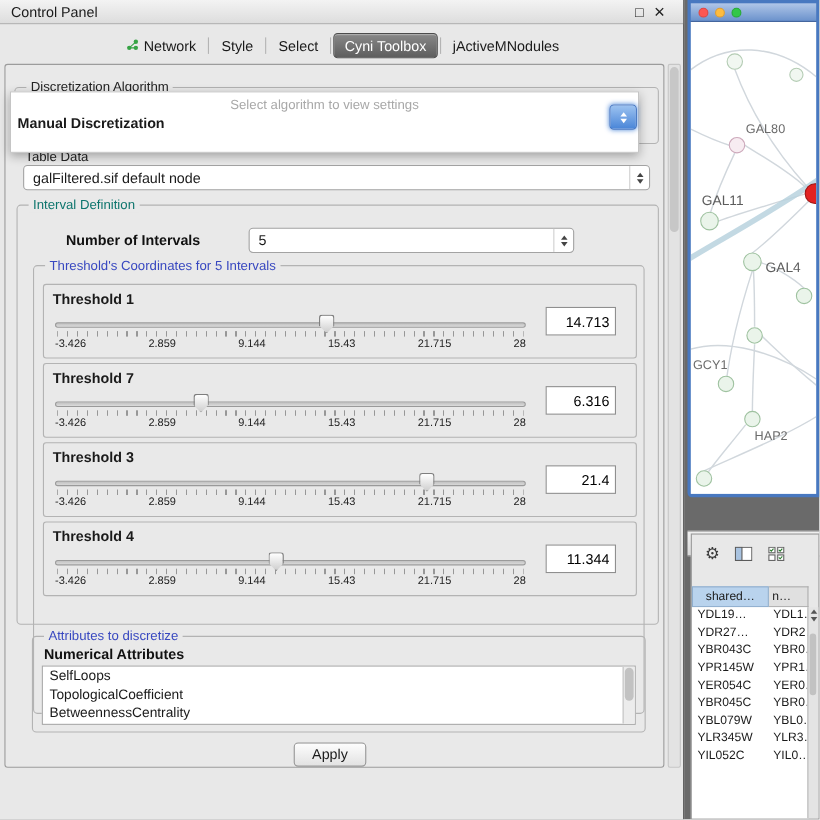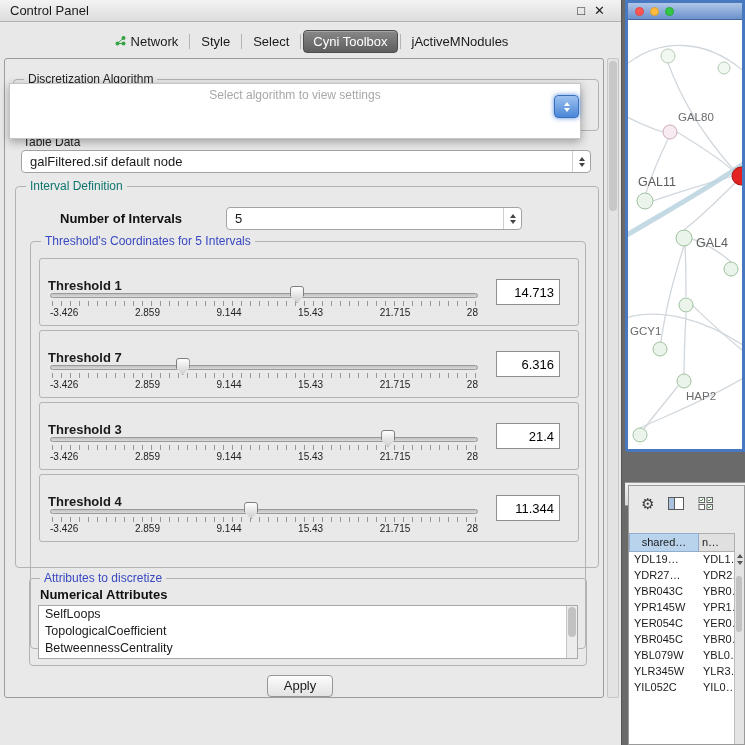--- a/index.html
+++ b/index.html
@@ -54,21 +54,21 @@
 
   .combo { position:absolute; background:#fff; border:1px solid #a3a3a3; border-radius:4px; font-size:13px; }
   .combo .val { position:absolute; left:8px; top:0; right:22px; line-height:21px; white-space:nowrap; overflow:hidden; }
   .combo .stp { position:absolute; right:0; top:0; bottom:0; width:18px; border-left:1px solid #cfcfcf;
     display:flex; flex-direction:column; align-items:center; justify-content:center; gap:2px; }
   .combo .stp .tri-up   { border-bottom-color:#444; }
   .combo .stp .tri-down { border-top-color:#444; }
 
   
   .threshold { position:absolute; left:8px; width:540px; height:68px; border:1px solid #b3b3b3; border-radius:3px; background:#e9e9e9; }
-  .th-label { position:absolute; left:8px; top:19px; font-size:13px; font-weight:bold; }
+  .th-label { position:absolute; left:8px; top:5px; font-size:13px; font-weight:bold; }
   .slider { position:absolute; left:10px; top:26px; width:428px; height:38px; }
   .track { position:absolute; left:0; right:0; top:8px; height:5px; background:linear-gradient(#c2c2c2,#d9d9d9);
     border:1px solid #9a9a9a; border-radius:3px; }
   .tickstrip { position:absolute; left:2px; right:2px; top:16px; height:5px;
     background:repeating-linear-gradient(90deg,#979797 0 1px,transparent 1px 9px); }
   .ticklabels { position:absolute; left:0; right:0; top:22px; display:flex; justify-content:space-between;
     font-size:10px; color:#222; }
   .handle { position:absolute; top:1px; width:14px; height:17px; margin-left:-7px;
     background:linear-gradient(#ffffff,#cfcfcf); border:1px solid #7e7e7e; border-radius:3px;
     clip-path:polygon(0 0,100% 0,100% 58%,50% 100%,0 58%); }
@@ -167,20 +167,21 @@
     </div>
 
     <div class="body-panel">
 
       <div class="groupbox" style="left:8px; top:20px; width:586px; height:52px;">
         <span class="gtitle">Discretization Algorithm</span>
       </div>
 
       <div class="dd-overlay">
         <div class="dd-placeholder">Select algorithm to view settings</div>
+        <div class="dd-option first">Manual Discretization</div>
       </div>
       <div class="combo-stepper-focus">
         <span class="tri-up"></span>
         <span class="tri-down"></span>
       </div>
 
       <span class="plain-label" style="left:18px; top:76px;">Table Data</span>
       <div class="combo" style="left:16px; top:91px; width:570px; height:23px;">
         <span class="val">galFiltered.sif default node</span>
         <span class="stp">

